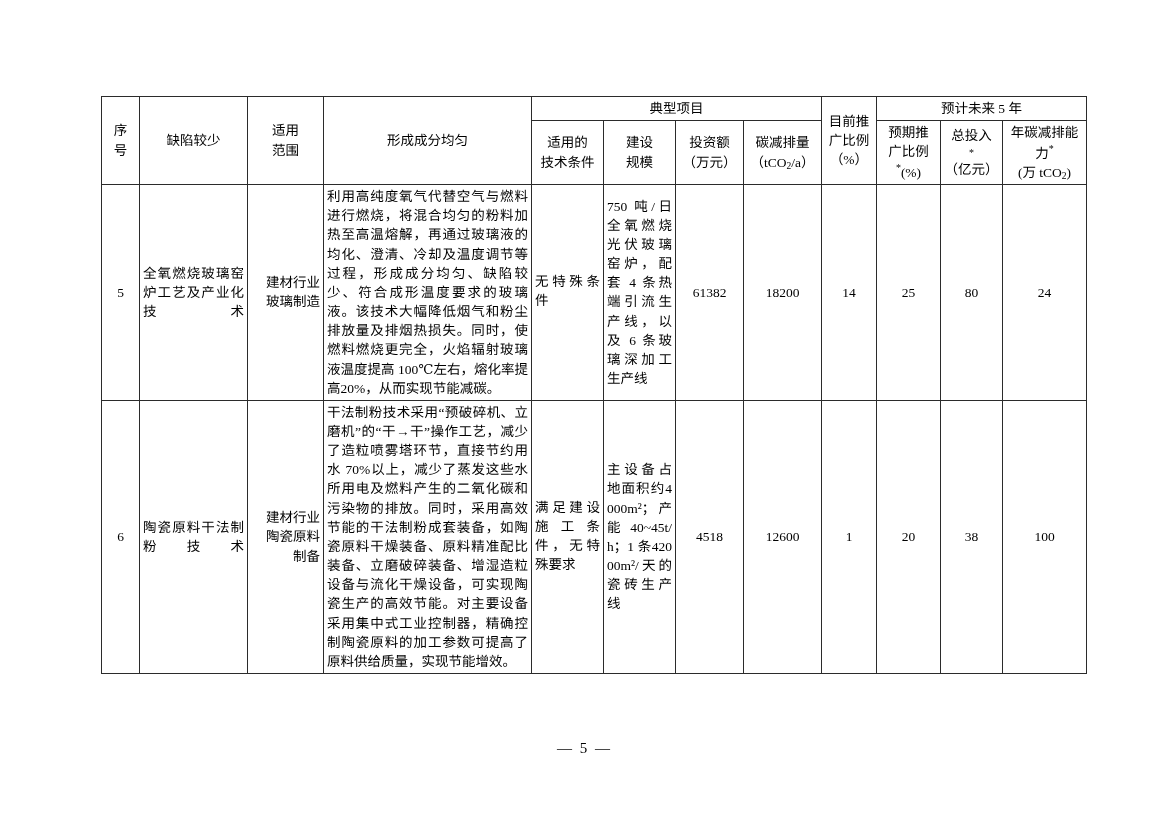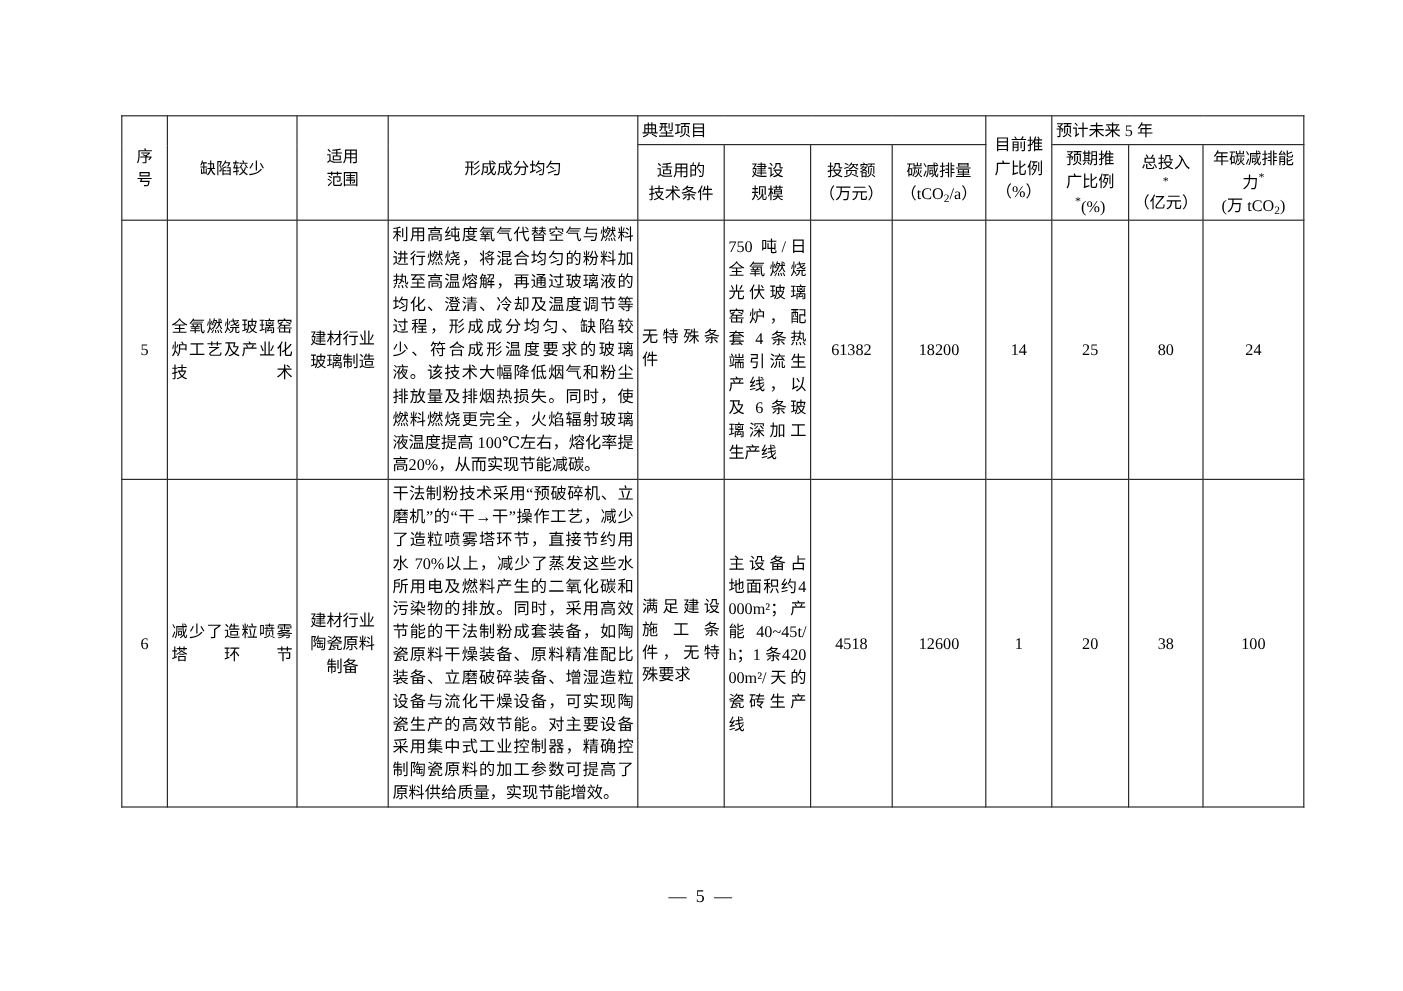--- a/index.html
+++ b/index.html
@@ -38,21 +38,21 @@
     vertical-align: middle;
     font-weight: normal;
     word-break: break-all;
   }
   
   .hdr {
     text-align: center;
     vertical-align: middle;
   }
   .hdr-group {
-    text-align: left;
+    text-align: center;
     vertical-align: middle;
   }
   
   col.c-seq      { width: 38px; }
   col.c-name     { width: 108px; }
   col.c-scope    { width: 76px; }
   col.c-content  { width: 208px; }
   col.c-cond     { width: 72px; }
   col.c-scale    { width: 72px; }
   col.c-invest   { width: 68px; }
@@ -88,21 +88,21 @@
     font-family: Liberation Mono, monospace;
   }
   .cell-namecell {
     text-align: justify;
     text-align-last: justify;
     text-justify: inter-character;
     vertical-align: middle;
     padding: 4px 6px;
   }
   .cell-scope {
-    text-align: center;
+    text-align: right;
     vertical-align: middle;
     padding: 4px 4px;
     line-height: 1.5;
   }
   .cell-scale {
     text-align: justify;
     text-align-last: left;
     text-justify: inter-character;
     vertical-align: middle;
     padding: 4px 5px;
@@ -220,21 +220,21 @@
         <td class="cell-num">61382</td>
         <td class="cell-num">18200</td>
         <td class="cell-num">14</td>
         <td class="cell-num">25</td>
         <td class="cell-num">80</td>
         <td class="cell-num">24</td>
       </tr>
 
       <tr>
         <td class="cell-seq">6</td>
-        <td class="cell-namecell">减少了造粒喷雾塔环节</td>
+        <td class="cell-namecell">陶瓷原料干法制粉技术</td>
         <td class="cell-scope">
           <div>建材行业</div>
           <div>陶瓷原料</div>
           <div>制备</div>
         </td>
         <td class="cell-just">干法制粉技术采用“预破碎机、立磨机”的“干→干”操作工艺，减少了造粒喷雾塔环节，直接节约用水 70%以上，减少了蒸发这些水所用电及燃料产生的二氧化碳和污染物的排放。同时，采用高效节能的干法制粉成套装备，如陶瓷原料干燥装备、原料精准配比装备、立磨破碎装备、增湿造粒设备与流化干燥设备，可实现陶瓷生产的高效节能。对主要设备采用集中式工业控制器，精确控制陶瓷原料的加工参数可提高了原料供给质量，实现节能增效。</td>
         <td class="cell-just-mid">满足建设施工条件，无特殊要求</td>
         <td class="cell-scale">主设备占地面积约4000m²；产能40~45t/h；1 条42000m²/天的瓷砖生产线</td>
         <td class="cell-num">4518</td>
         <td class="cell-num">12600</td>

